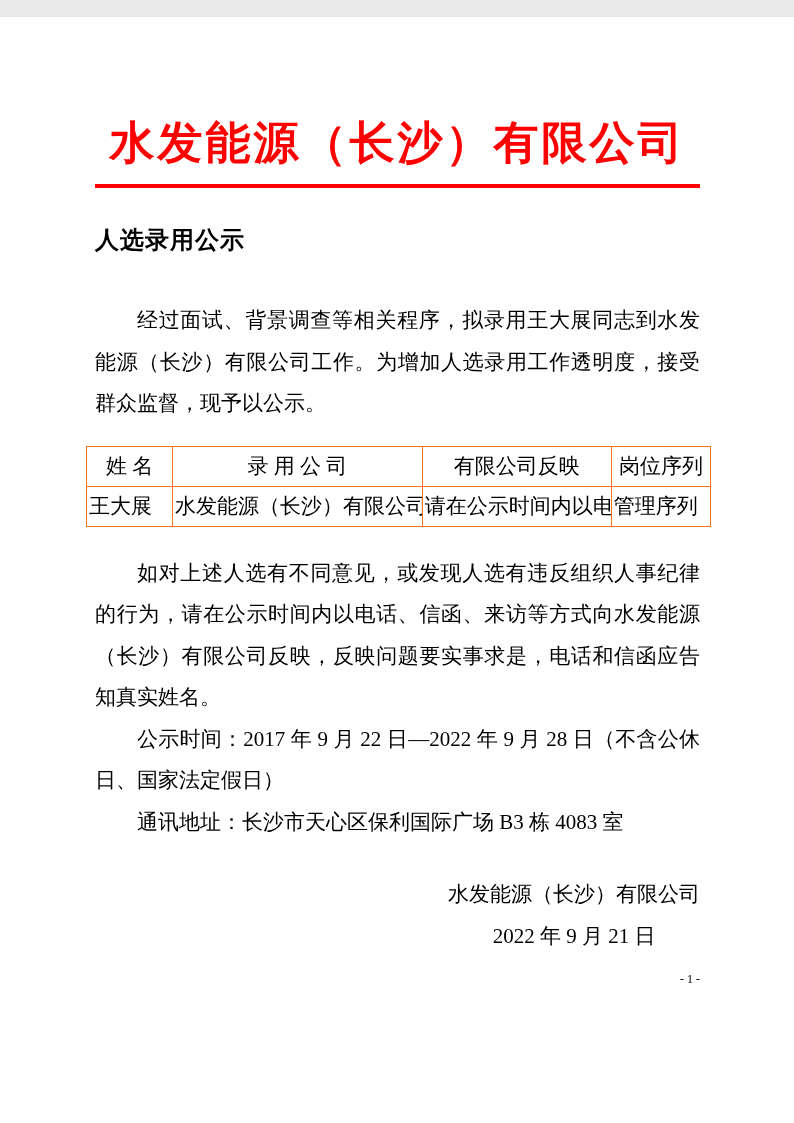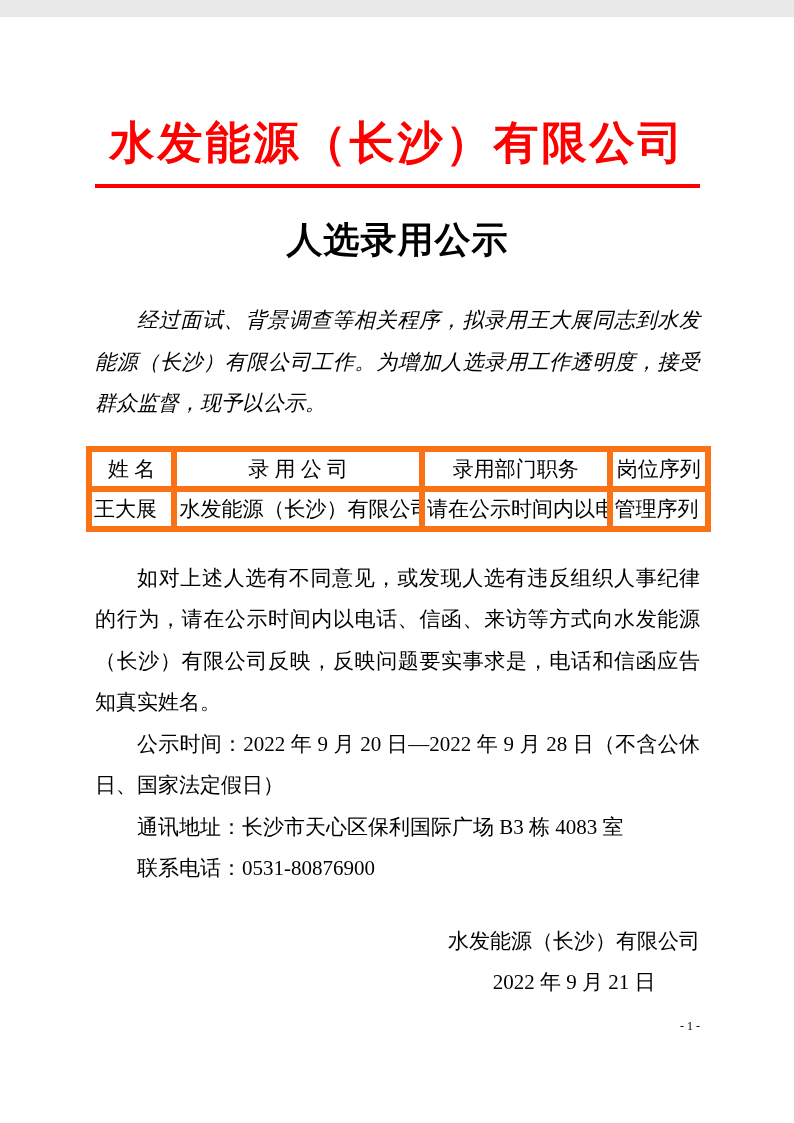--- a/index.html
+++ b/index.html
@@ -25,43 +25,42 @@
     letter-spacing: 3px;
     white-space: nowrap;
   }
   .red-rule {
     height: 4px;
     background: #ff0000;
     margin-top: 9px;
   }
   .doc-title {
     margin-top: 32px;
-    text-align: center;
-    font-size: 36px;
+    font-size: 24px;
     line-height: 40px;
     font-weight: bold;
     letter-spacing: 1px;
   }
   .body-text {
     font-size: 21px;
     line-height: 41.5px;
     text-align: justify;
   }
   .indent { text-indent: 2em; }
-  .para-intro { margin-top: 40px; font-style: italic; }
+  .para-intro { margin-top: 40px; }
   .table-wrap { margin-top: 21px; margin-left: -9px; margin-right: -11px; }
   table.candidate-table {
     width: 100%;
     border-collapse: collapse;
     table-layout: fixed;
     font-size: 21px;
   }
   table.candidate-table th,
   table.candidate-table td {
-    border: 6px solid #f97316;
+    border: 1px solid #f97316;
     font-weight: normal;
     vertical-align: middle;
     height: 40px;
     padding: 0 2px;
     white-space: nowrap;
     overflow: hidden;
   }
   .para-objection { margin-top: 26px; }
   .signature-block {
     margin-top: 31px;
@@ -98,40 +97,39 @@
       <colgroup>
         <col style="width:13.8%">
         <col style="width:40.0%">
         <col style="width:30.3%">
         <col style="width:15.9%">
       </colgroup>
       <tbody>
           <tr>
         <th>姓  名</th>
         <th>录 用 公 司</th>
-        <th>录用部门职务</th>
+        <th>有限公司反映</th>
         <th>岗位序列</th>
       </tr>
       <tr>
         <td>王大展</td>
         <td>水发能源（长沙）有限公司</td>
         <td>请在公示时间内以电话</td>
         <td>管理序列</td>
       </tr>
     </tbody>
       </table>
   </div>
 
   <p class="body-text indent para-objection">如对上述人选有不同意见，或发现人选有违反组织人事纪律的行为，请在公示时间内以电话、信函、来访等方式向水发能源（长沙）有限公司反映，反映问题要实事求是，电话和信函应告知真实姓名。</p>
 
-  <p class="body-text indent">公示时间：2022 年 9 月 20 日—2022 年 9 月 28 日（不含公休日、国家法定假日）</p>
+  <p class="body-text indent">公示时间：2017 年 9 月 22 日—2022 年 9 月 28 日（不含公休日、国家法定假日）</p>
 
   <p class="body-text indent">通讯地址：长沙市天心区保利国际广场 B3 栋 4083 室</p>
 
-  <p class="body-text indent">联系电话：0531-80876900</p>
 
 
   <div class="signature-block">
     <div class="signature-inner">
       <div>水发能源（长沙）有限公司</div>
       <div>2022 年 9 月 21 日</div>
     </div>
   </div>
 
   <div class="page-number">- 1 -</div>

